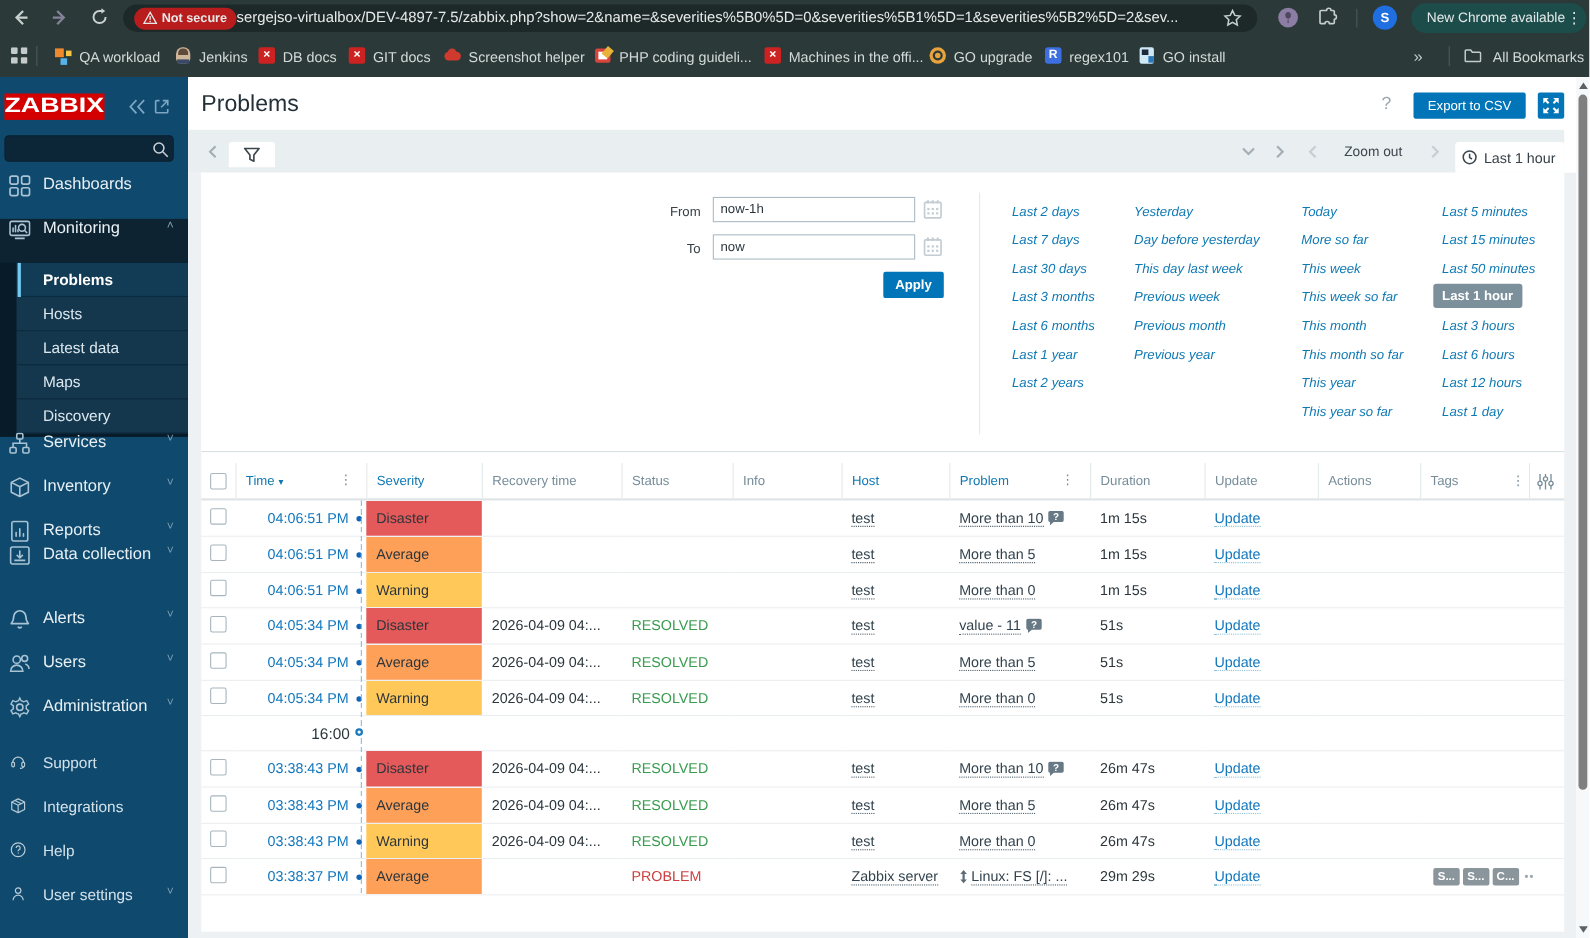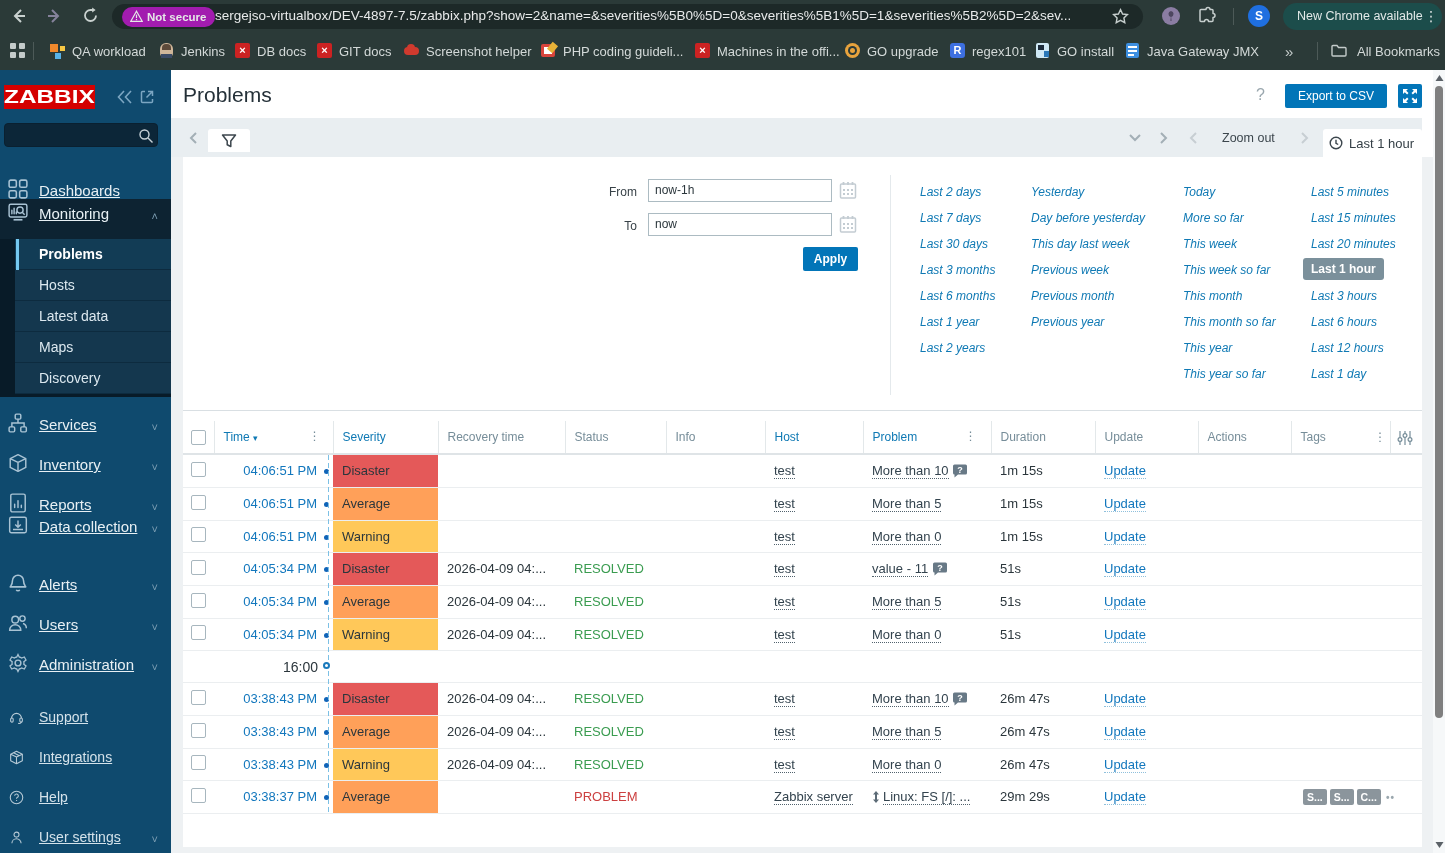--- a/index.html
+++ b/index.html
@@ -5,34 +5,34 @@
 * { margin:0; padding:0; box-sizing:border-box; }
 html,body { width:1445px; height:853px; overflow:hidden; }
 body { font-family:"Liberation Sans", sans-serif; position:relative; background:#fff; }
 #root { position:absolute; left:0; top:0; width:1445px; height:853px; overflow:hidden; }
 .abs { position:absolute; }
 
 
 #chrome { position:absolute; left:0; top:0; width:1445px; height:70px; background:#2b3a38; }
 #chrome .toolbar { position:absolute; left:0; top:0; width:1445px; height:32px; }
 .addrbar { position:absolute; left:112px; top:4px; width:1031px; height:25px; border-radius:13px; background:#1d2928; }
-.nschip { position:absolute; left:10px; top:2.5px; height:20px; border-radius:10px; background:#a21caf; color:#e5e8e7; font-size:11.5px; padding:0 9px 0 25px; line-height:20px; font-weight:700; }
+.nschip { position:absolute; left:10px; top:2.5px; height:20px; border-radius:10px; background:#b91c1c; color:#e5e8e7; font-size:11.5px; padding:0 9px 0 25px; line-height:20px; font-weight:700; }
 .urltxt { position:absolute; left:103px; top:4px; color:#e8eaea; font-size:13.5px; white-space:nowrap; overflow:hidden; width:900px; }
 #bookmarks { position:absolute; left:0; top:32px; width:1445px; height:38px; }
 .bm { position:absolute; top:0; height:38px; display:flex; align-items:center; color:#d3d9d8; font-size:13px; white-space:nowrap; }
 .bm .fav { width:16px; height:16px; margin-right:6px; display:inline-block; position:relative; }
 .vsep { position:absolute; width:1px; background:#4d5a58; }
 
 
 #sidebar { position:absolute; left:0; top:70px; width:171px; height:783px; background:#0f4a6e; }
 .zlogo { position:absolute; left:4px; top:15px; width:91px; height:24px; background:#d40000; color:#fff; font-weight:700; font-size:19px; text-align:center; line-height:24px; letter-spacing:0; }
 .zlogo span { display:inline-block; transform:scaleX(1.28); transform-origin:center; }
 .sicon { color:#7ca6c2; }
 .sbox { position:absolute; left:4px; top:53px; width:154px; height:24px; background:#0c2638; border:1px solid #0a2030; border-radius:4px; }
-.mitem { position:absolute; left:0; width:171px; height:40px; color:#e8f0f4; font-size:15px; display:flex; align-items:flex-end;text-decoration:underline; }
+.mitem { position:absolute; left:0; width:171px; height:40px; color:#e8f0f4; font-size:15px; display:flex; align-items:flex-start; }
 .mitem .mi { width:20px; height:20px; margin-left:8px; margin-right:11px; flex:none; }
 .mitem .chev { position:absolute; right:13px; color:#7e9fb4; font-size:11px; }
 .sub2 { font-size:14px; color:#d4e2ea; }
 .monsec { position:absolute; left:0; top:129px; width:171px; height:198px; background:#0d2332; }
 .monrow { position:absolute; left:0; top:0; width:171px; height:23px; }
 .subwrap { position:absolute; left:0; top:40px; width:171px; height:158px; background:#081b28; }
 .subitem { position:absolute; left:15px; width:156px; height:31px; background:#14374e; color:#dce8ef; font-size:14px; line-height:31px; padding-left:24px; border-bottom:1px solid #0d2b3f; }
 .subsel { background:#123c55; color:#fff; font-weight:700; }
 .selbar { position:absolute; left:1px; top:0; width:3px; height:31px; background:#74c8f0; }
 
@@ -165,26 +165,20 @@
           </span>GO upgrade</div>
       <div class="bm" style="left:950px"><span class="fav">
             <span class="abs" style="left:0;top:0;width:15px;height:15px;background:#3d6fe0;border-radius:3px"></span>
             <span class="abs" style="left:0;top:0;width:15px;height:15px;color:#fff;font-size:11px;font-weight:700;text-align:center;line-height:15px">R</span>
           </span>regex101</div>
       <div class="bm" style="left:1035px"><span class="fav">
             <span class="abs" style="left:1px;top:0;width:13px;height:15px;background:#cfe8f5;border-radius:2px"></span>
             <span class="abs" style="left:3px;top:2px;width:6px;height:5px;background:#1b2a3a"></span>
             <span class="abs" style="left:9px;top:8px;width:5px;height:6px;background:#2b78b8"></span>
           </span>GO install</div>
-      <div class="bm" style="left:1125px"><span class="fav">
-            <span class="abs" style="left:1px;top:0;width:13px;height:15px;background:#3d8fe0;border-radius:2px"></span>
-            <span class="abs" style="left:3px;top:3px;width:9px;height:2px;background:#fff"></span>
-            <span class="abs" style="left:3px;top:7px;width:9px;height:2px;background:#fff"></span>
-            <span class="abs" style="left:3px;top:11px;width:6px;height:2px;background:#fff"></span>
-          </span>Java Gateway JMX</div>
       <div class="bm" style="left:1285px;color:#c4cbca;font-size:15px">»</div>
       <div class="vsep" style="left:1317px;top:10px;height:18px"></div>
       <svg class="abs" style="left:1331px;top:12px" width="16" height="14" viewBox="0 0 16 14">
           <path d="M1 2.5 a1 1 0 0 1 1 -1 h4 l1.5 2 H14 a1 1 0 0 1 1 1 V11 a1 1 0 0 1 -1 1 H2 a1 1 0 0 1 -1 -1 Z" stroke="#c4cbca" stroke-width="1.4" fill="none"></path>
         </svg>
       <div class="bm" style="left:1357px">All Bookmarks</div>
     </div>
   </div>
   <div id="sidebar">
     <div class="zlogo"><span>ZABBIX</span></div>
@@ -447,21 +441,21 @@
       <div class="blink" style="left:1000px;top:54px">More so far</div>
       <div class="blink" style="left:1000px;top:80px">This week</div>
       <div class="blink" style="left:1000px;top:106px">This week so far</div>
       <div class="blink" style="left:1000px;top:132px">This month</div>
       <div class="blink" style="left:1000px;top:158px">This month so far</div>
       <div class="blink" style="left:1000px;top:184px">This year</div>
       <div class="blink" style="left:1000px;top:210px">This year so far</div>
 
       <div class="blink" style="left:1128px;top:28px">Last 5 minutes</div>
       <div class="blink" style="left:1128px;top:54px">Last 15 minutes</div>
-      <div class="blink" style="left:1128px;top:80px">Last 20 minutes</div>
+      <div class="blink" style="left:1128px;top:80px">Last 50 minutes</div>
       <div class="seltime" style="left:1120px;top:101px">Last 1 hour</div>
       <div class="blink" style="left:1128px;top:132px">Last 3 hours</div>
       <div class="blink" style="left:1128px;top:158px">Last 6 hours</div>
       <div class="blink" style="left:1128px;top:184px">Last 12 hours</div>
       <div class="blink" style="left:1128px;top:210px">Last 1 day</div>
       <div class="abs" style="left:0;top:253px;width:1239px;height:1px;background:#d9dfe3"></div>
     </div>
 
     <table id="ptable">
       <colgroup>

